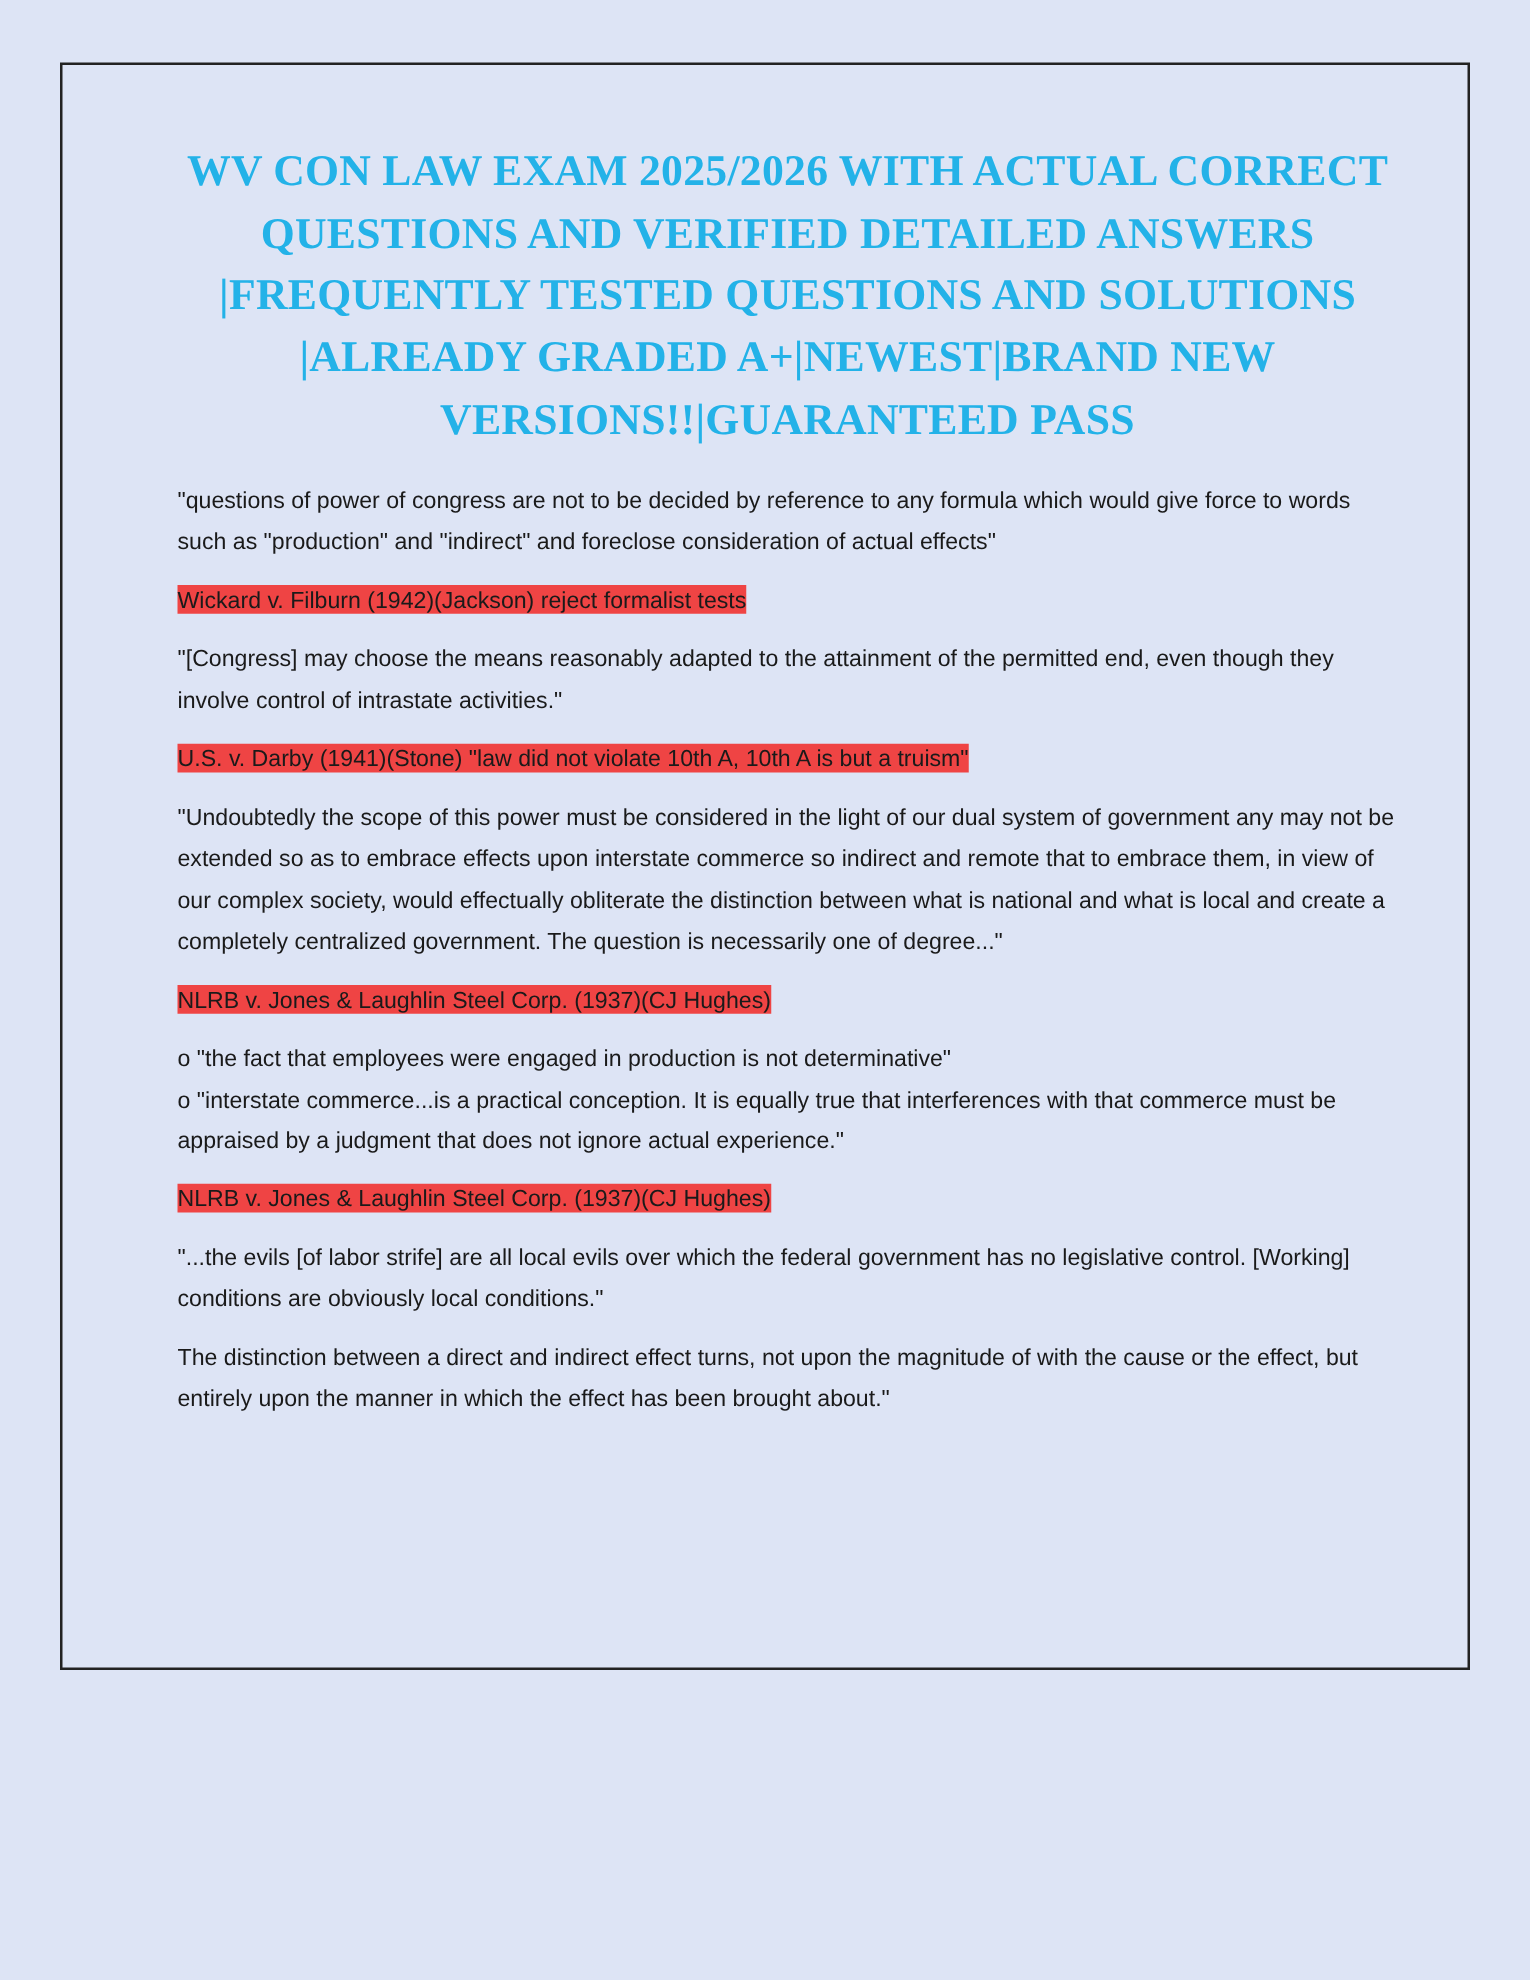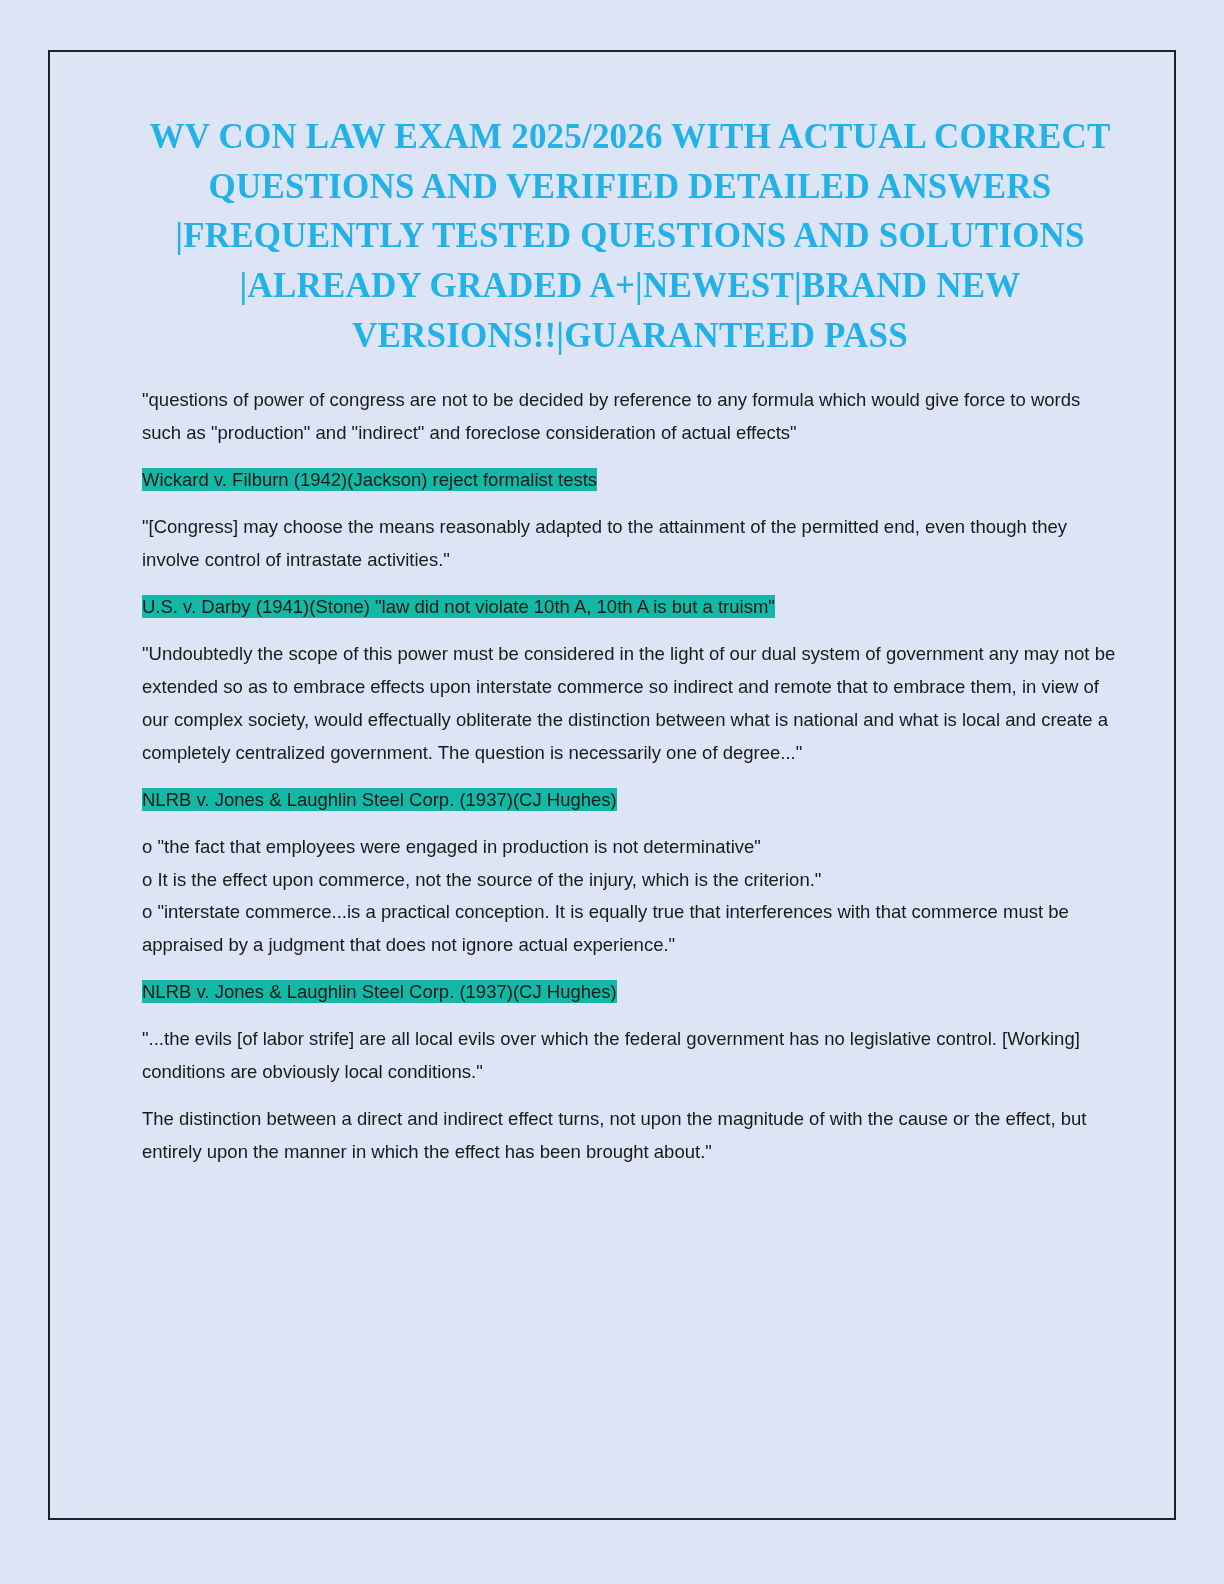--- a/index.html
+++ b/index.html
@@ -10,21 +10,21 @@
     width: 1224px;
     height: 1584px;
     background: #dde4f5;
     font-family: "Liberation Sans", sans-serif;
   }
   .page {
     position: absolute;
     left: 48px;
     top: 50px;
     width: 1128px;
-    height: 1470px;
+    height: 1286px;
     background: #dde4f5;
     border: 2px solid #222222;
     box-sizing: border-box;
     overflow: hidden;
   }
   .content {
     padding: 60px 56px 0 92px;
     box-sizing: border-box;
   }
   .doc-title {
@@ -39,21 +39,21 @@
     letter-spacing: 0.2px;
   }
   .para {
     color: #1a1a1a;
     font-size: 18.5px;
     line-height: 1.78;
     margin: 0 0 14px 0;
     text-align: left;
   }
   .hl {
-    background: #14b8a6;
+    background: #ef4444;
     display: inline;
     box-decoration-break: clone;
     -webkit-box-decoration-break: clone;
     padding: 1px 0;
   }
   .hl-para {
     margin: 0 0 14px 0;
     font-size: 18.5px;
     line-height: 1.78;
     color: #1a1a1a;
@@ -97,21 +97,20 @@
     <p class="para">"[Congress] may choose the means reasonably adapted to the attainment of the permitted end, even though they involve control of intrastate activities."</p>
 
     <div class="hl-para"><span class="hl">U.S. v. Darby (1941)(Stone) "law did not violate 10th A, 10th A is but a truism"</span></div>
 
     <p class="para">"Undoubtedly the scope of this power must be considered in the light of our dual system of government any may not be extended so as to embrace effects upon interstate commerce so indirect and remote that to embrace them, in view of our complex society, would effectually obliterate the distinction between what is national and what is local and create a completely centralized government. The question is necessarily one of degree..."</p>
 
     <div class="hl-para"><span class="hl">NLRB v. Jones &amp; Laughlin Steel Corp. (1937)(CJ Hughes)</span></div>
 
     <div class="bullets">
       <div>o "the fact that employees were engaged in production is not determinative"</div>
-      <div>o It is the effect upon commerce, not the source of the injury, which is the criterion."</div>
       <div>o "interstate commerce...is a practical conception. It is equally true that interferences with that commerce must be appraised by a judgment that does not ignore actual experience."</div>
     </div>
 
     <div class="hl-para"><span class="hl">NLRB v. Jones &amp; Laughlin Steel Corp. (1937)(CJ Hughes)</span></div>
 
     <p class="para">"...the evils [of labor strife] are all local evils over which the federal government has no legislative control. [Working] conditions are obviously local conditions."</p>
 
 
     <p class="para">The distinction between a direct and indirect effect turns, not upon the magnitude of with the cause or the effect, but entirely upon the manner in which the effect has been brought about."</p>
 

